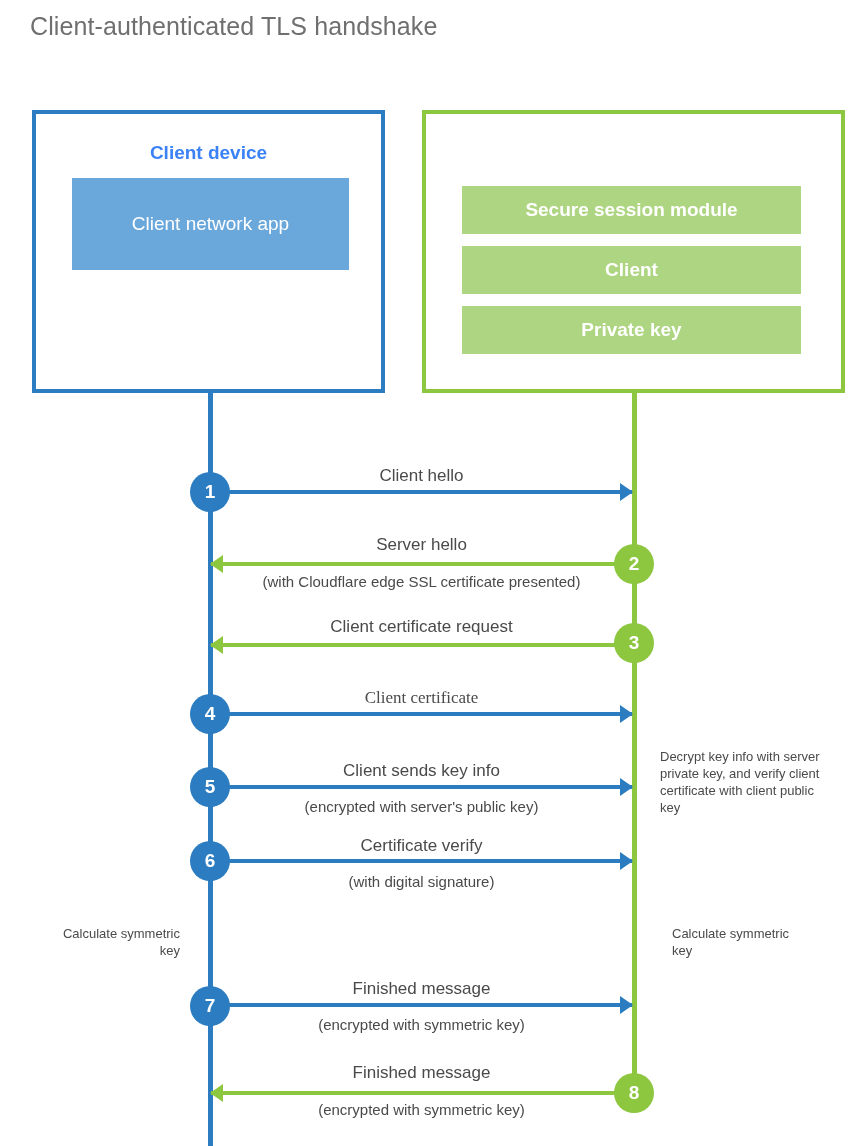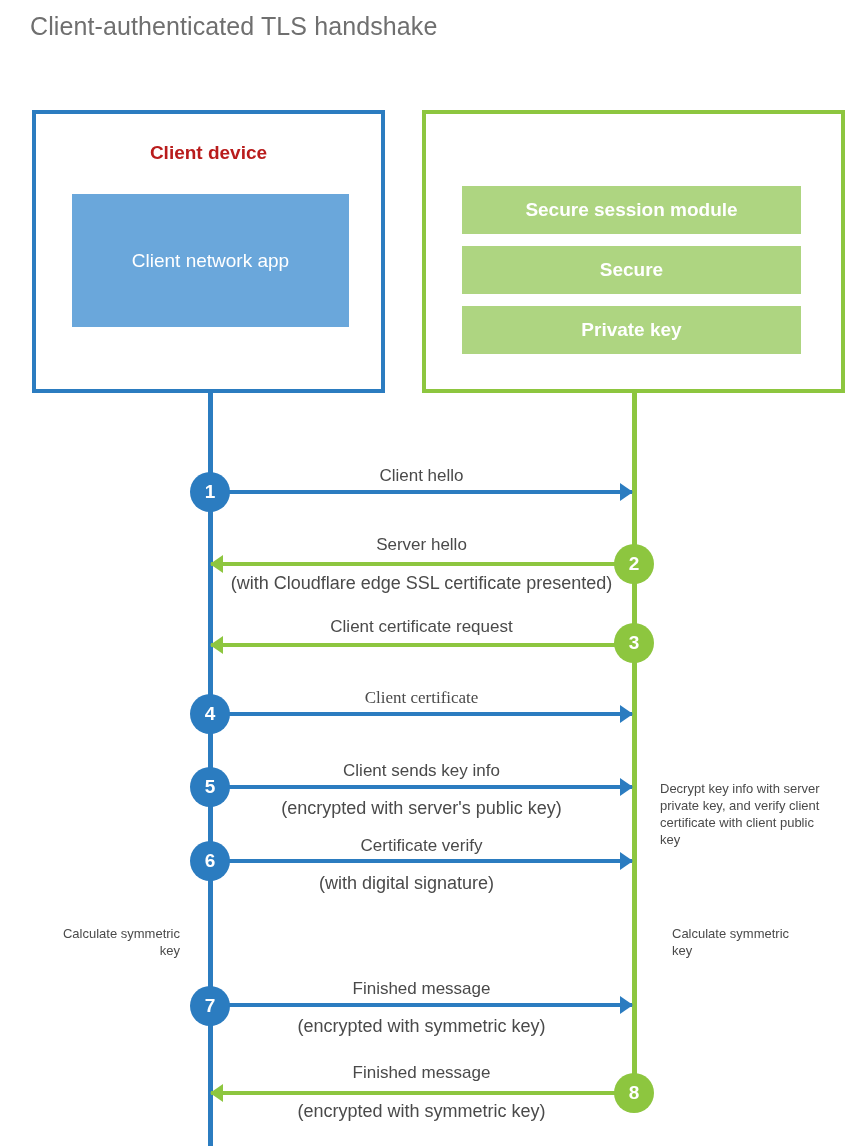--- a/index.html
+++ b/index.html
@@ -19,25 +19,25 @@
     letter-spacing:.1px;white-space:nowrap;
   }
 
   
   .party-box{position:absolute;background:#fff;box-sizing:border-box;}
   .box-client{left:32px;top:110px;width:353px;height:283px;border:4px solid #2b7cc0;}
   .box-server{left:422px;top:110px;width:423px;height:283px;border:4px solid #8dc63f;}
 
   .party-title{
     position:absolute;left:0;right:0;top:28px;
-    text-align:center;font-size:19px;font-weight:bold;color:#b91c1c;
+    text-align:center;font-size:19px;font-weight:bold;color:#3b82f6;
   }
 
   .client-app{
-    position:absolute;left:36px;top:80px;width:277px;height:133px;
+    position:absolute;left:36px;top:64px;width:277px;height:92px;
     background:#6aa7db;
     display:flex;align-items:center;justify-content:center;
     color:#ffffff;font-size:19px;line-height:26px;text-align:center;
   }
 
   .server-bars{position:absolute;left:36px;top:72px;width:339px;font-weight:bold;}
   .server-bar{
     width:100%;height:48px;background:#aed581;
     display:flex;align-items:center;justify-content:center;
     color:#ffffff;font-size:19px;margin-bottom:12px;
@@ -66,21 +66,21 @@
   .arrow.blue.to-right .head{right:-1px;border-top:9px solid transparent;border-bottom:9px solid transparent;border-left:13px solid #2b7cc0;}
   .arrow.green.to-left .head{left:-1px;border-top:9px solid transparent;border-bottom:9px solid transparent;border-right:13px solid #8dc63f;}
 
   
   .msg-main{
     position:absolute;text-align:center;
     font-size:17px;color:#4a4a4a;white-space:nowrap;
   }
   .msg-sub{
     position:absolute;text-align:center;
-    font-size:18px;color:#4a4a4a;white-space:nowrap;
+    font-size:15px;color:#4a4a4a;white-space:nowrap;
   }
 
   
   .note{
     position:absolute;font-size:13px;line-height:17px;color:#4a4a4a;
   }
   .note.right-align{text-align:right;}
   .note.left-align{text-align:left;}
 </style>
 </head>
@@ -91,21 +91,21 @@
   <div class="title">Client-authenticated TLS handshake</div>
 
   <div class="party-box box-client">
     <div class="party-title">Client device</div>
     <div class="client-app">Client network app</div>
   </div>
 
   <div class="party-box box-server">
     <div class="server-bars">
       <div class="server-bar">Secure session module</div>
-      <div class="server-bar">Secure</div>
+      <div class="server-bar">Client</div>
       <div class="server-bar">Private key</div>
     </div>
   </div>
 
   <div class="lifeline lifeline-client"></div>
   <div class="lifeline lifeline-server"></div>
 
   <div class="msg-main" style="left:211px;top:466px;width:421px;">Client hello</div>
   <div class="arrow blue to-right" style="left:211px;top:490px;width:421px;">
       <span class="head"></span>
@@ -135,24 +135,24 @@
   <div class="arrow blue to-right" style="left:211px;top:785px;width:421px;">
       <span class="head"></span>
     </div>
   <div class="msg-sub" style="left:211px;top:798px;width:421px;">(encrypted with server's public key)</div>
   <div class="step-circle blue" style="left:190px;top:767px;">5</div>
 
   <div class="msg-main" style="left:211px;top:836px;width:421px;">Certificate verify</div>
   <div class="arrow blue to-right" style="left:211px;top:859px;width:421px;">
       <span class="head"></span>
     </div>
-  <div class="msg-sub" style="left:196px;top:873px;width:421px;">(with digital signature)</div>
+  <div class="msg-sub" style="left:211px;top:873px;width:421px;">(with digital signature)</div>
   <div class="step-circle blue" style="left:190px;top:841px;">6</div>
 
-  <div class="note left-align" style="left:660px;top:748px;width:165px;margin-top:32px;">Decrypt key info with server private key, and verify client certificate with client public key</div>
+  <div class="note left-align" style="left:660px;top:748px;width:165px;">Decrypt key info with server private key, and verify client certificate with client public key</div>
 
   <div class="note right-align" style="left:50px;top:925px;width:130px;">Calculate symmetric key</div>
   <div class="note left-align" style="left:672px;top:925px;width:130px;">Calculate symmetric key</div>
 
   <div class="msg-main" style="left:211px;top:979px;width:421px;">Finished message</div>
   <div class="arrow blue to-right" style="left:211px;top:1003px;width:421px;">
       <span class="head"></span>
     </div>
   <div class="msg-sub" style="left:211px;top:1016px;width:421px;">(encrypted with symmetric key)</div>
   <div class="step-circle blue" style="left:190px;top:986px;">7</div>

